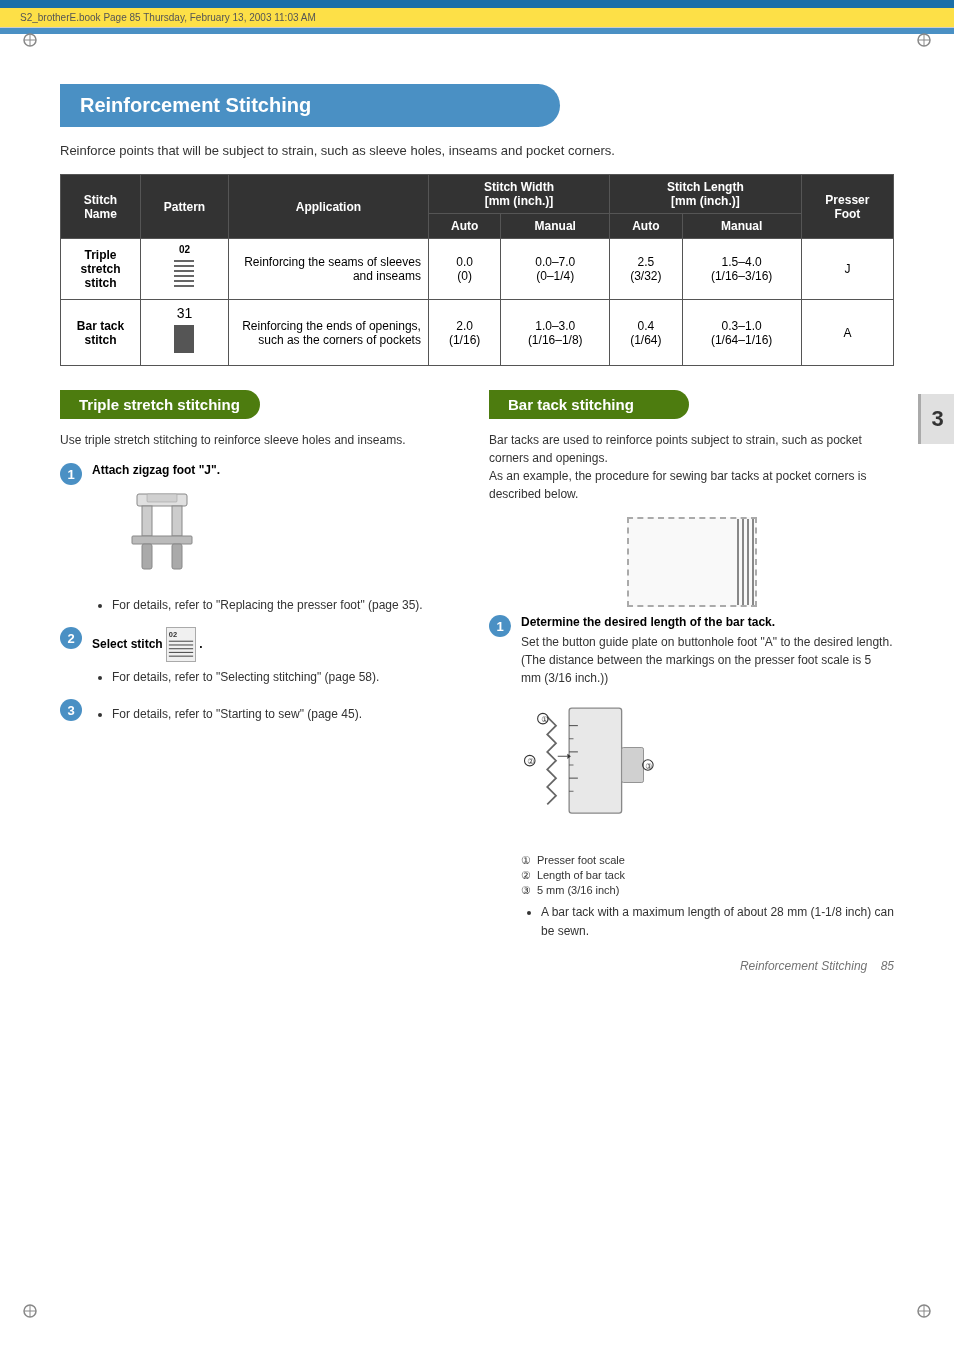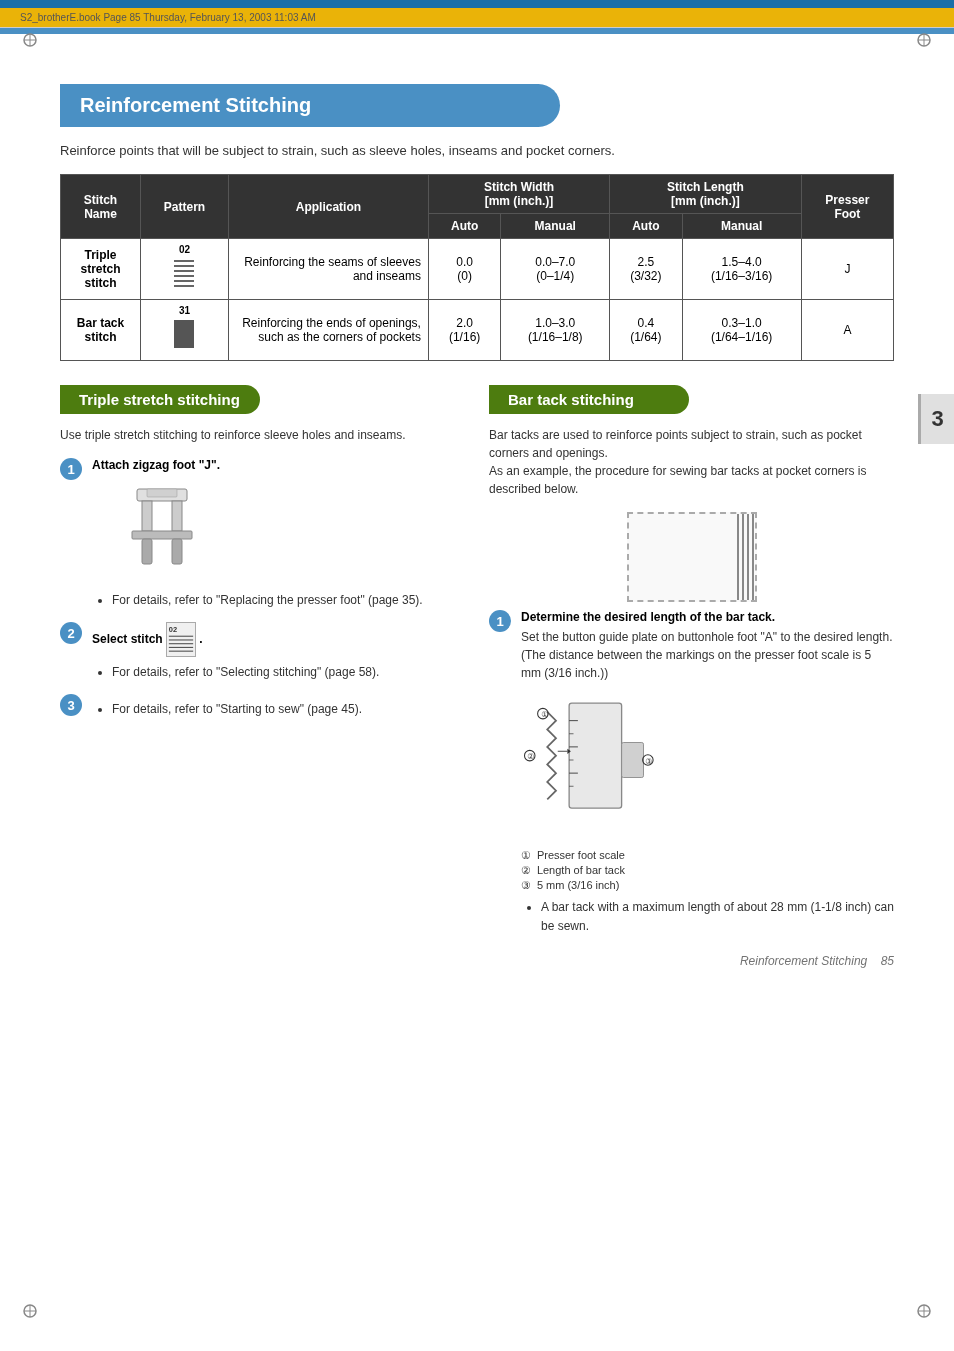--- a/index.html
+++ b/index.html
@@ -19,21 +19,21 @@
       background: #1a6fa8;
       width: 100%;
     }
 
     
     .file-info-bar {
       padding: 4px 20px;
       font-size: 10px;
       color: #555;
       border-bottom: 1px solid #ccc;
-      background: #eab308;
+      background: #fde047;
     }
 
     
     .blue-accent-bar {
       height: 6px;
       background: #4a90c4;
       margin-bottom: 30px;
     }
 
     
@@ -369,21 +369,21 @@
         <td class="application-text">Reinforcing the seams of sleeves and inseams</td>
         <td>0.0<br>(0)</td>
         <td>0.0–7.0<br>(0–1/4)</td>
         <td>2.5<br>(3/32)</td>
         <td>1.5–4.0<br>(1/16–3/16)</td>
         <td>J</td>
       </tr>
       <tr>
         <td class="stitch-name"><strong>Bar tack<br>stitch</strong></td>
         <td>
-          <div style="font-size:10px; font-weight:bold;">31</div>
+          <div style="font-size:14px; font-weight:normal;">31</div>
           <svg width="24" height="36" viewBox="0 0 24 36">
             <rect x="2" y="4" width="20" height="28" fill="#555"></rect>
           </svg>
         </td>
         <td class="application-text">Reinforcing the ends of openings, such as the corners of pockets</td>
         <td>2.0<br>(1/16)</td>
         <td>1.0–3.0<br>(1/16–1/8)</td>
         <td>0.4<br>(1/64)</td>
         <td>0.3–1.0<br>(1/64–1/16)</td>
         <td>A</td>

